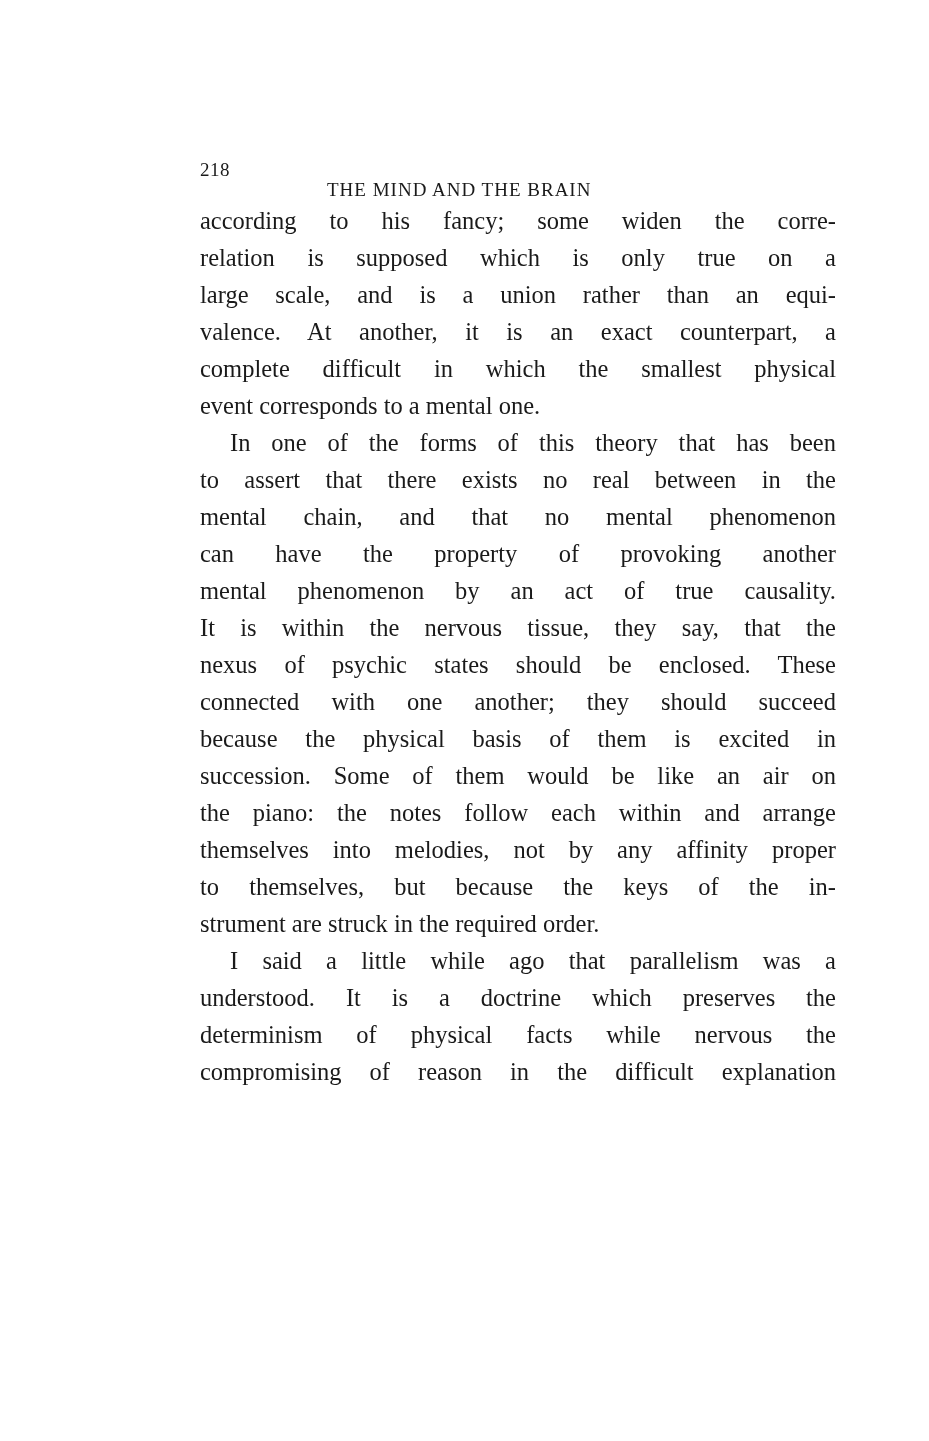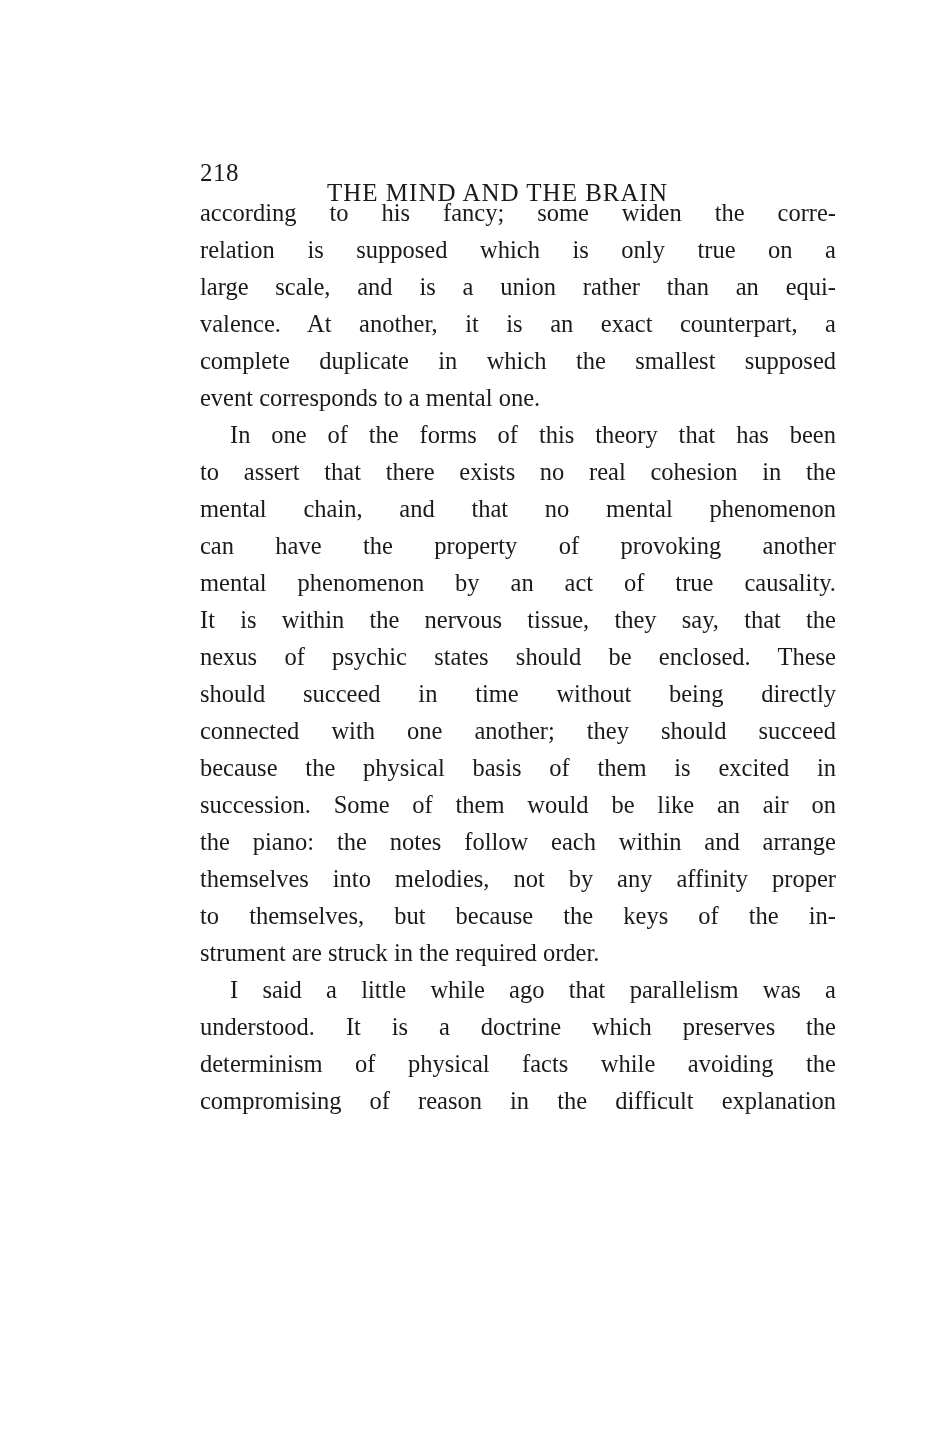--- a/index.html
+++ b/index.html
@@ -17,37 +17,37 @@
     }
     .page {
       position: absolute;
       left: 200px;
       top: 155px;
       width: 636px;
     }
     .running-head {
       position: relative;
       height: 34px;
-      font-size: 25px;
+      font-size: 19px;
       letter-spacing: 0.5px;
     }
     .page-number {
       position: absolute;
       left: 0;
       top: 4px;
     }
     .running-title {
       position: absolute;
       left: 127px;
       top: 4px;
       letter-spacing: 1px;
       margin-top: 20px;
     }
     .body-text {
-      margin-top: 5px;
+      margin-top: 13px;
     }
     .line {
       display: block;
       height: 37px;
       line-height: 37px;
       font-size: 24.5px;
       text-align: justify;
       text-align-last: justify;
       white-space: nowrap;
     }
@@ -67,42 +67,41 @@
     <span class="running-title">THE MIND AND THE BRAIN</span>
   </div>
 
   <div class="body-text">
 
     <div>
       <span class="line">according to his fancy; some widen the corre-</span>
       <span class="line">relation is supposed which is only true on a</span>
       <span class="line">large scale, and is a union rather than an equi-</span>
       <span class="line">valence. At another, it is an exact counterpart, a</span>
-      <span class="line">complete duplicate in which the smallest supposed</span>
+      <span class="line">complete difficult in which the smallest physical</span>
       <span class="line last">event corresponds to a mental one.</span>
     </div>
 
     <div>
       <span class="line indent">In one of the forms of this theory that has been</span>
-      <span class="line">to assert that there exists no real cohesion in the</span>
+      <span class="line">to assert that there exists no real between in the</span>
       <span class="line">mental chain, and that no mental phenomenon</span>
       <span class="line">can have the property of provoking another</span>
       <span class="line">mental phenomenon by an act of true causality.</span>
       <span class="line">It is within the nervous tissue, they say, that the</span>
       <span class="line">nexus of psychic states should be enclosed. These</span>
-      <span class="line">should succeed in time without being directly</span>
       <span class="line">connected with one another; they should succeed</span>
       <span class="line">because the physical basis of them is excited in</span>
       <span class="line">succession. Some of them would be like an air on</span>
       <span class="line">the piano: the notes follow each within and arrange</span>
       <span class="line">themselves into melodies, not by any affinity proper</span>
       <span class="line">to themselves, but because the keys of the in-</span>
       <span class="line last">strument are struck in the required order.</span>
     </div>
 
     <div>
       <span class="line indent">I said a little while ago that parallelism was a</span>
       <span class="line">understood. It is a doctrine which preserves the</span>
-      <span class="line">determinism of physical facts while avoiding the</span>
+      <span class="line">determinism of physical facts while nervous the</span>
       <span class="line">compromising of reason in the difficult explanation</span>
     </div>
   </div>
 </div>
 
 </body></html>

